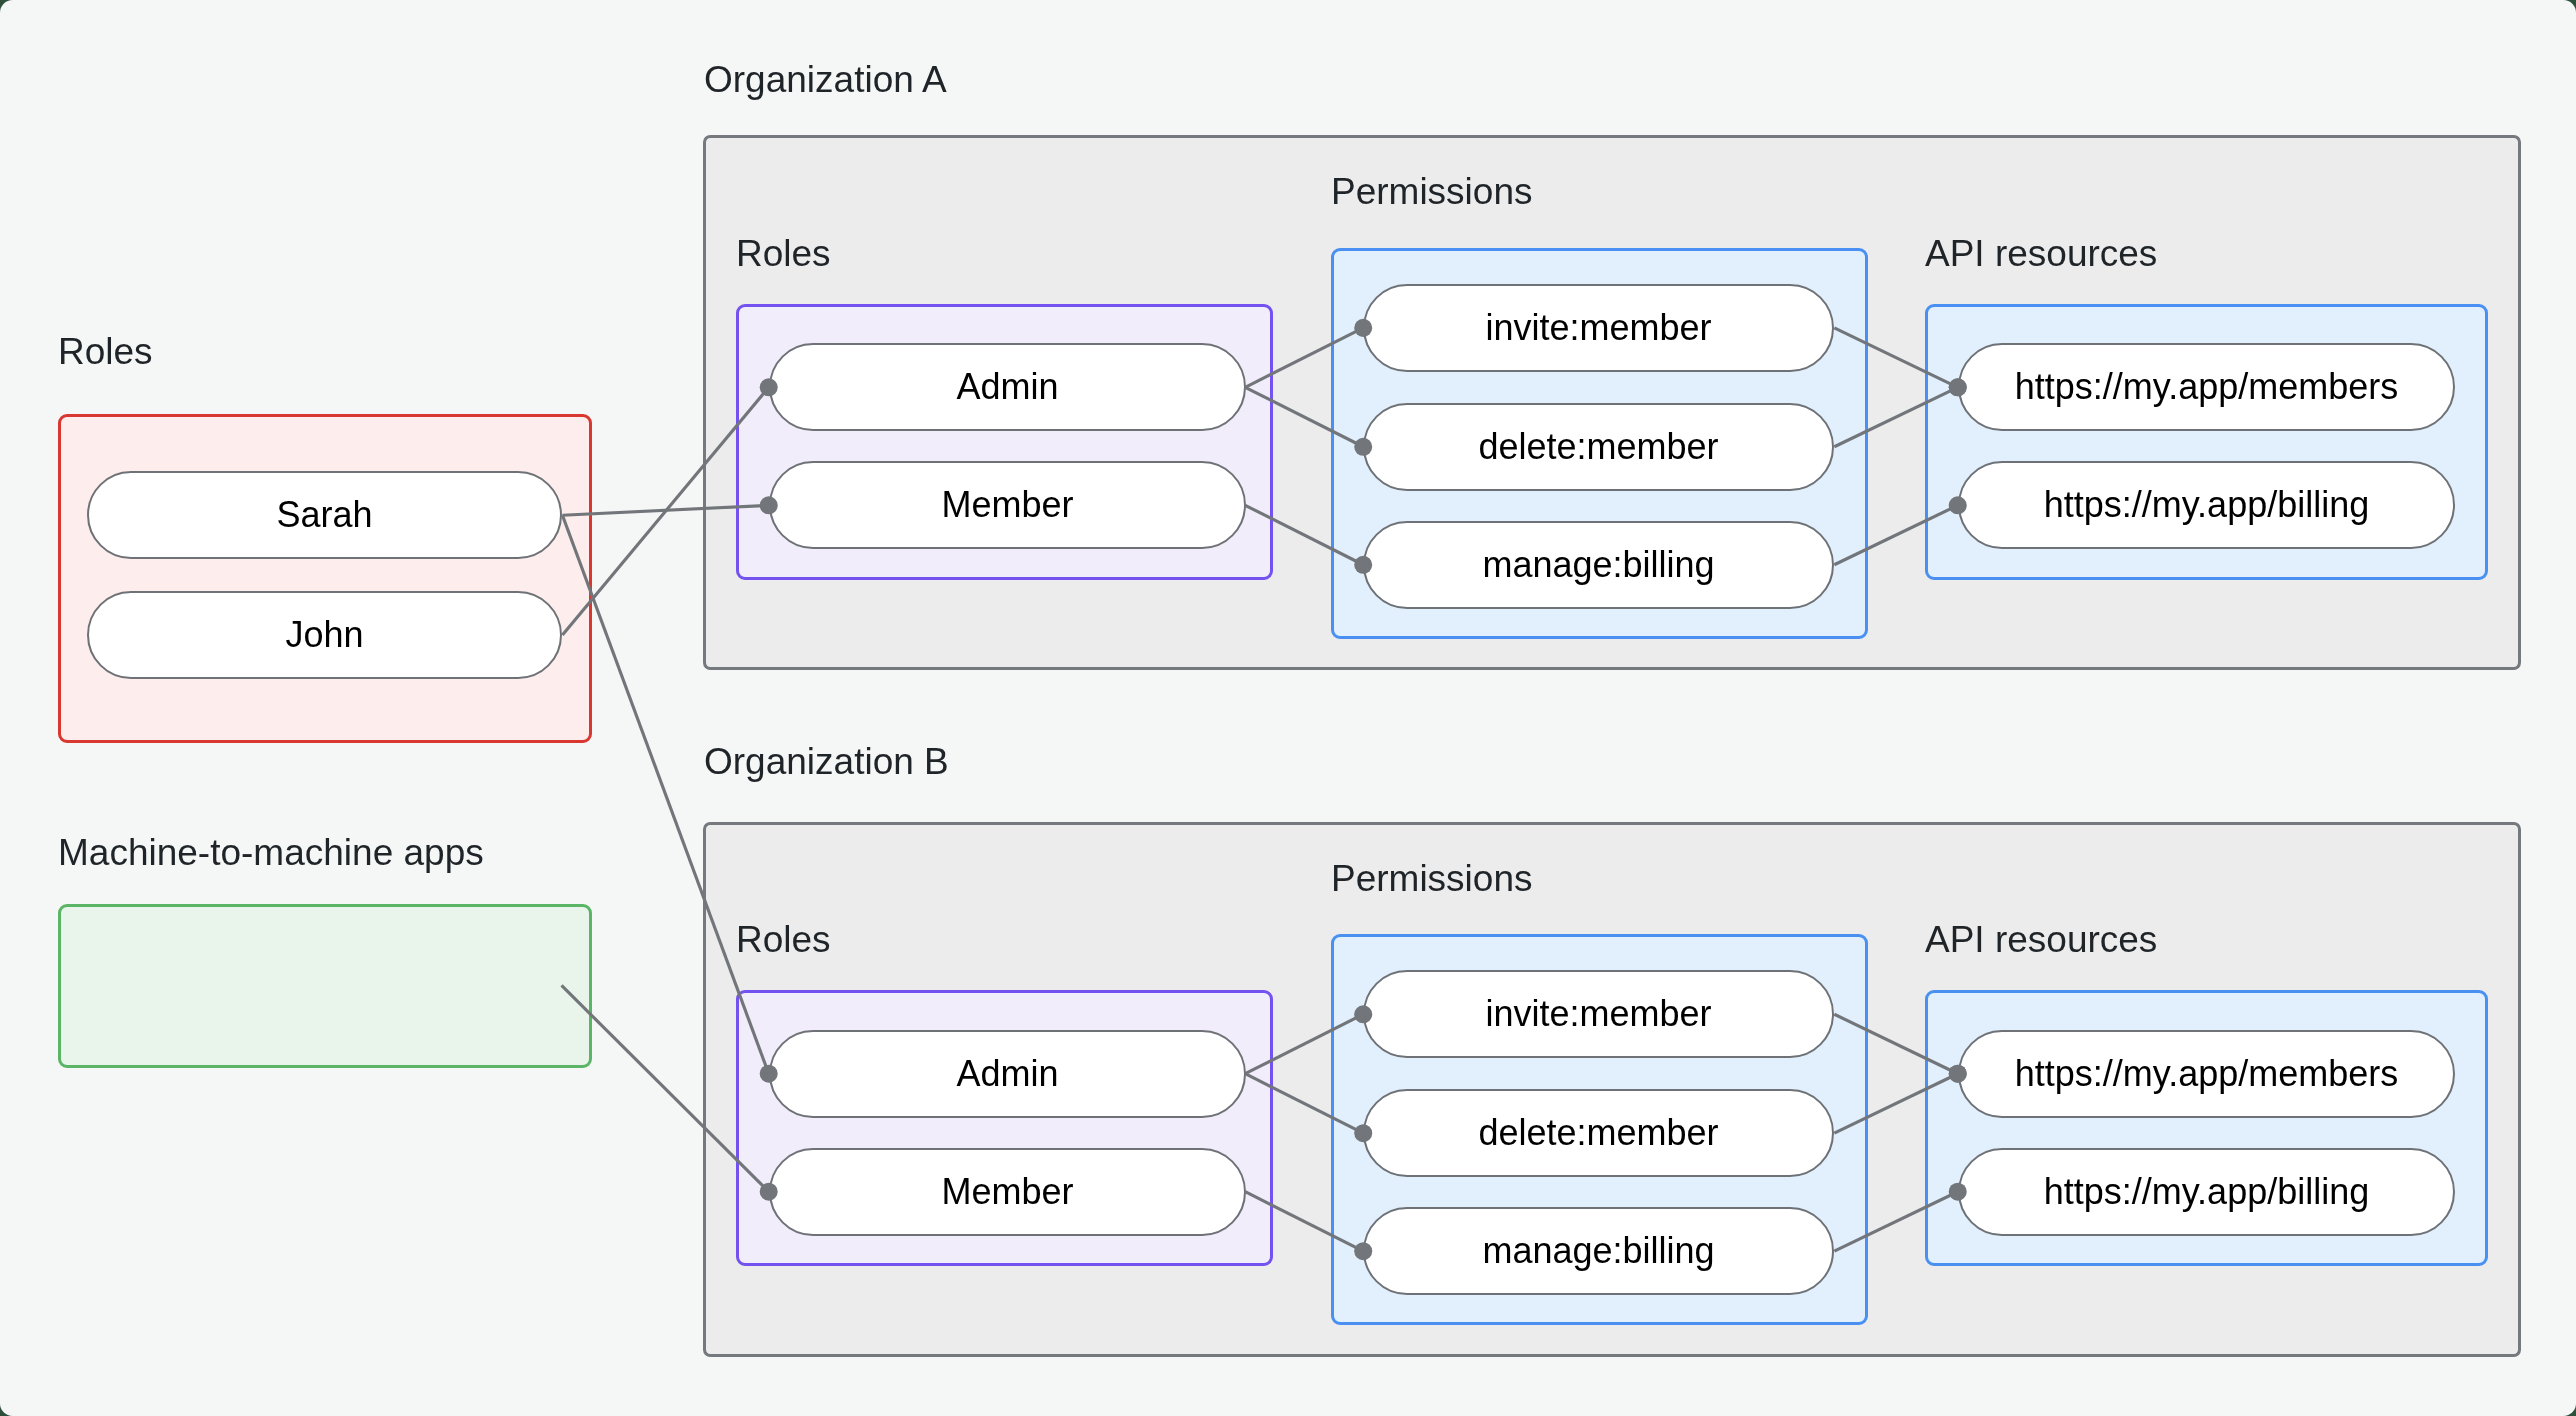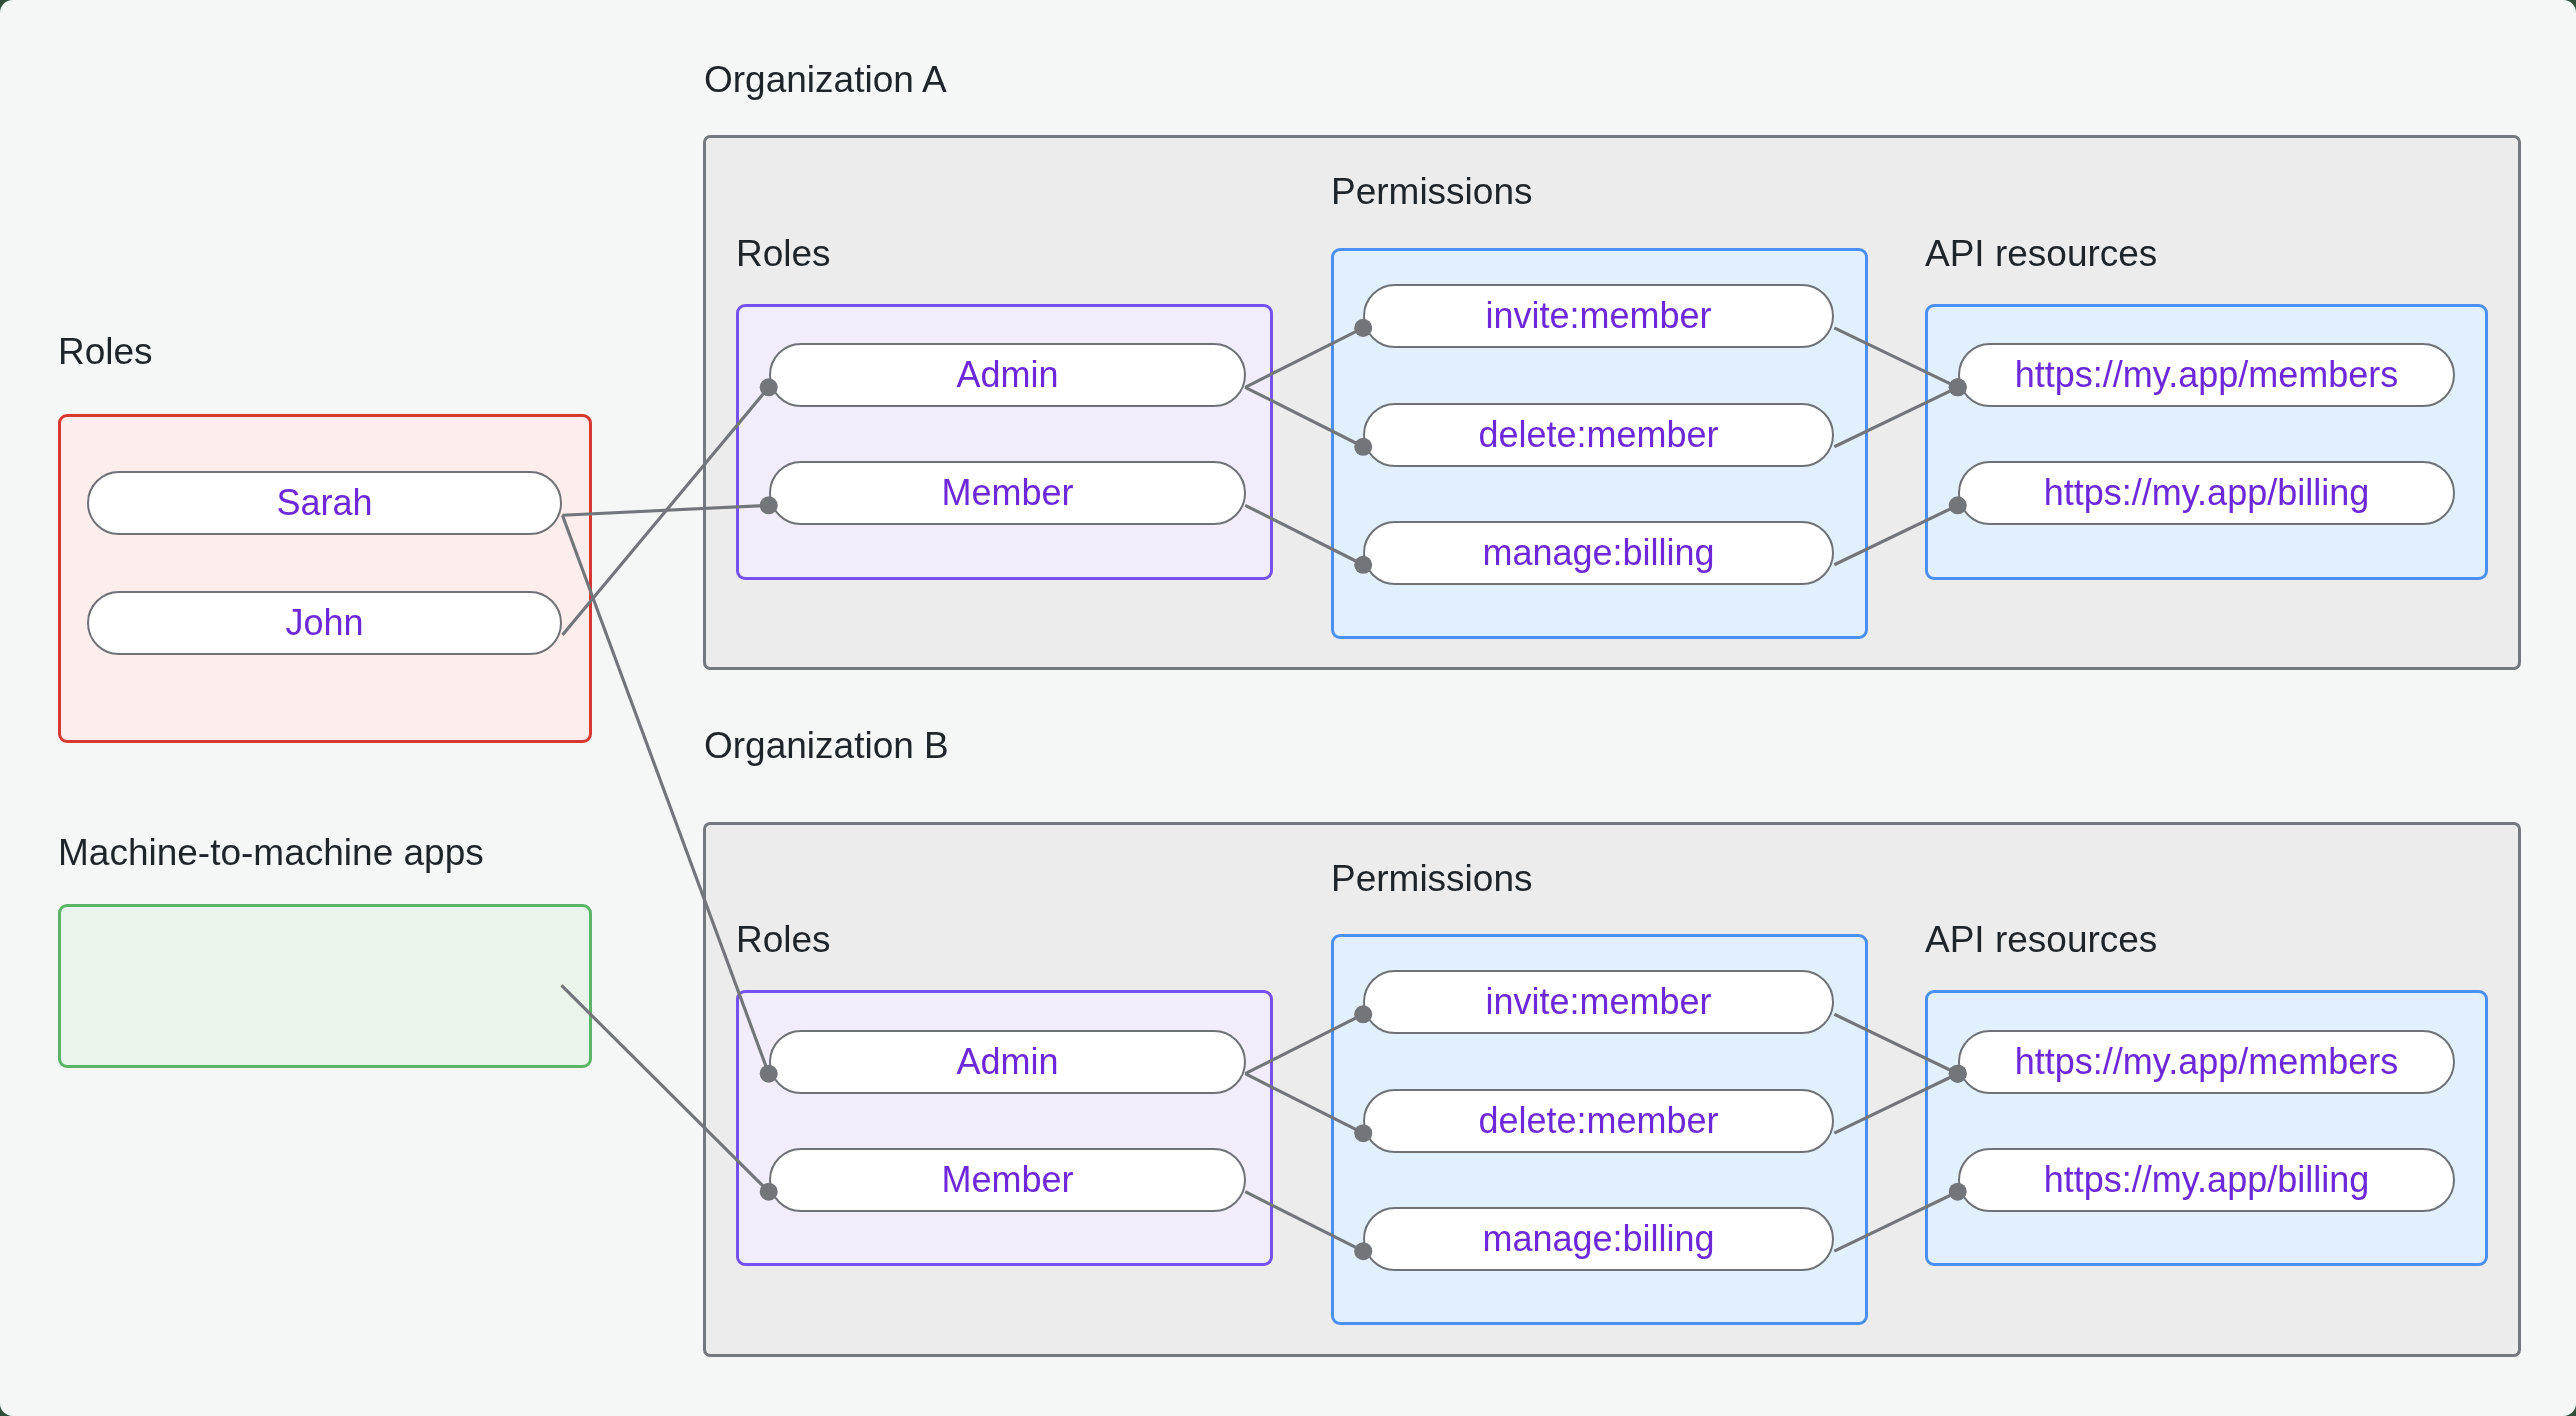--- a/index.html
+++ b/index.html
@@ -11,22 +11,22 @@
     position:absolute;font-size:37px;line-height:1.2;font-weight:500;color:#1f2428;white-space:nowrap;text-align:right;
   }
   .group-box{position:absolute;box-sizing:border-box;border-radius:9px;}
   .org-box{background:#ececed;border:3.6px solid #75797d;border-radius:7.2px;}
   .users-box{background:#fdedec;border:3.6px solid #d93831;}
   .m2m-box{background:#e9f4ea;border:3.6px solid #5bb566;}
   .roles-box{background:#f2edfb;border:3.6px solid #7452f0;}
   .perms-box{background:#e2f0fd;border:3.6px solid #4a90f2;}
   .api-box{background:#e2f0fd;border:3.6px solid #4a90f2;}
   .pill{
-    position:absolute;box-sizing:border-box;height:64px;border-radius:44px;
-    background:#ffffff;border:2.7px solid #6e7276;color:#6d28d9;
+    position:absolute;box-sizing:border-box;height:88px;border-radius:44px;
+    background:#ffffff;border:2.7px solid #6e7276;color:#000000;
     display:flex;align-items:center;justify-content:center;
     font-size:36px;font-weight:400;white-space:nowrap;text-align:right;
   }
   #edges-svg{position:absolute;left:0;top:0;width:2576px;height:1416px;z-index:10;pointer-events:none;}
 </style>
 </head>
 <body>
 
 <div class="page">
 
@@ -50,21 +50,21 @@
   <div class="group-box perms-box" style="left:1331px;top:248px;width:537px;height:391px"></div>
   <div class="pill" style="left:1363px;top:284px;width:471px">invite:member</div>
   <div class="pill" style="left:1363px;top:403px;width:471px">delete:member</div>
   <div class="pill" style="left:1363px;top:521px;width:471px">manage:billing</div>
 
   <div class="section-label" style="left:1925px;top:232px">API resources</div>
   <div class="group-box api-box" style="left:1925px;top:304px;width:563px;height:276px"></div>
   <div class="pill" style="left:1958px;top:343px;width:497px">https://my.app/members</div>
   <div class="pill" style="left:1958px;top:461px;width:497px">https://my.app/billing</div>
 
-  <div class="section-label" style="left:704px;top:724px">Organization B</div>
+  <div class="section-label" style="left:704px;top:740px">Organization B</div>
   <div class="group-box org-box" style="left:703px;top:822px;width:1818px;height:535px"></div>
 
   <div class="section-label" style="left:736px;top:918px">Roles</div>
   <div class="group-box roles-box" style="left:736px;top:990px;width:537px;height:276px"></div>
   <div class="pill" style="left:769px;top:1030px;width:477px">Admin</div>
   <div class="pill" style="left:769px;top:1148px;width:477px">Member</div>
 
   <div class="section-label" style="left:1331px;top:857px">Permissions</div>
   <div class="group-box perms-box" style="left:1331px;top:934px;width:537px;height:391px"></div>
   <div class="pill" style="left:1363px;top:970px;width:471px">invite:member</div>

